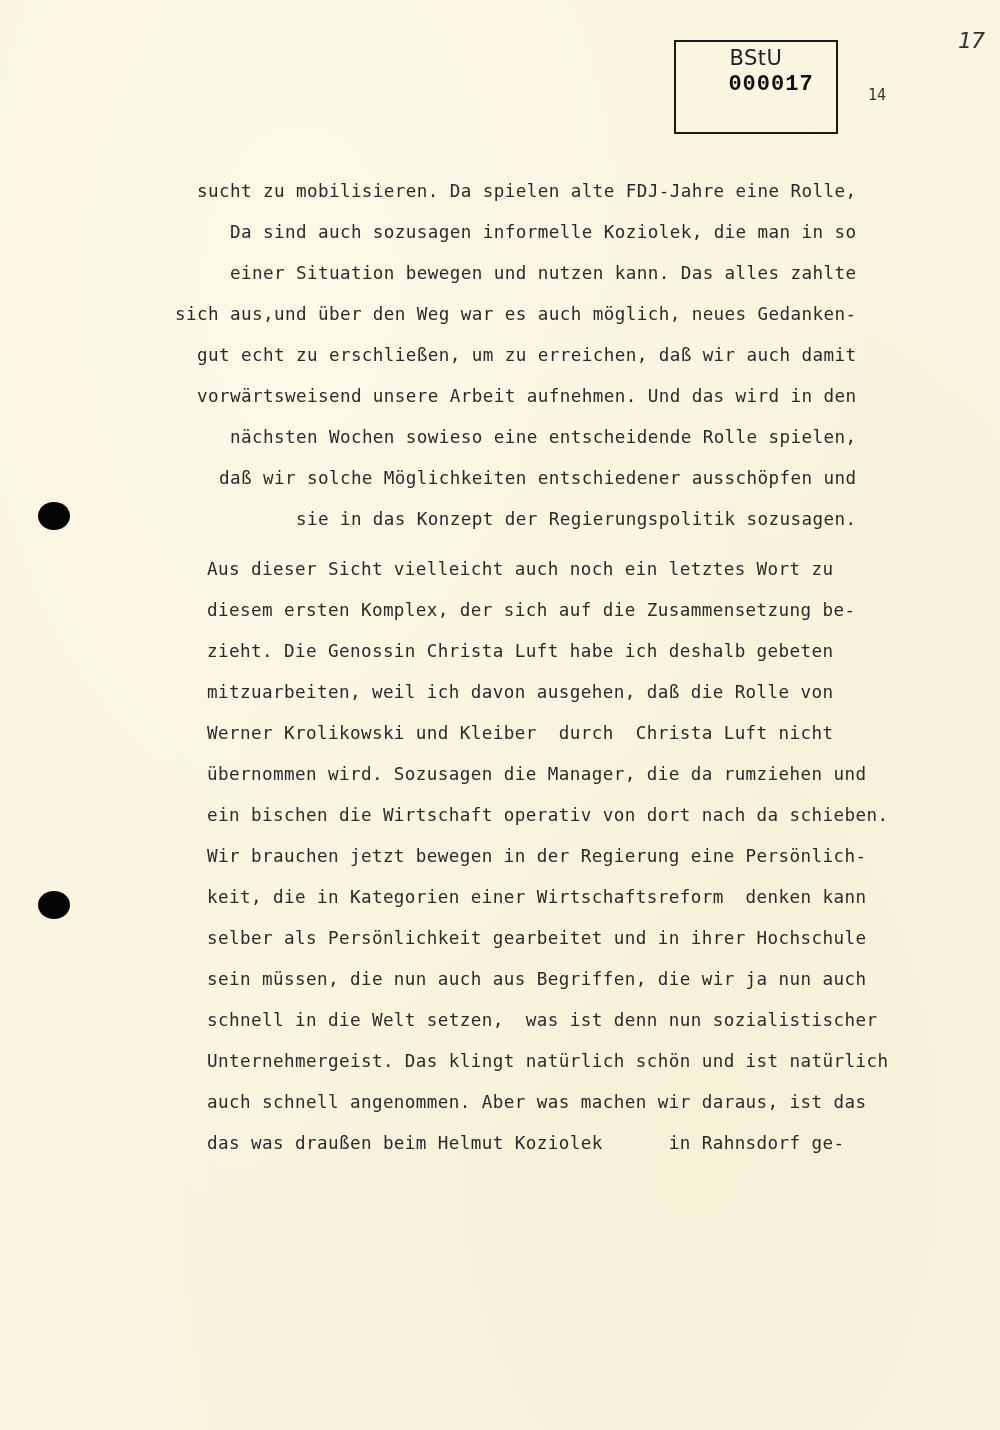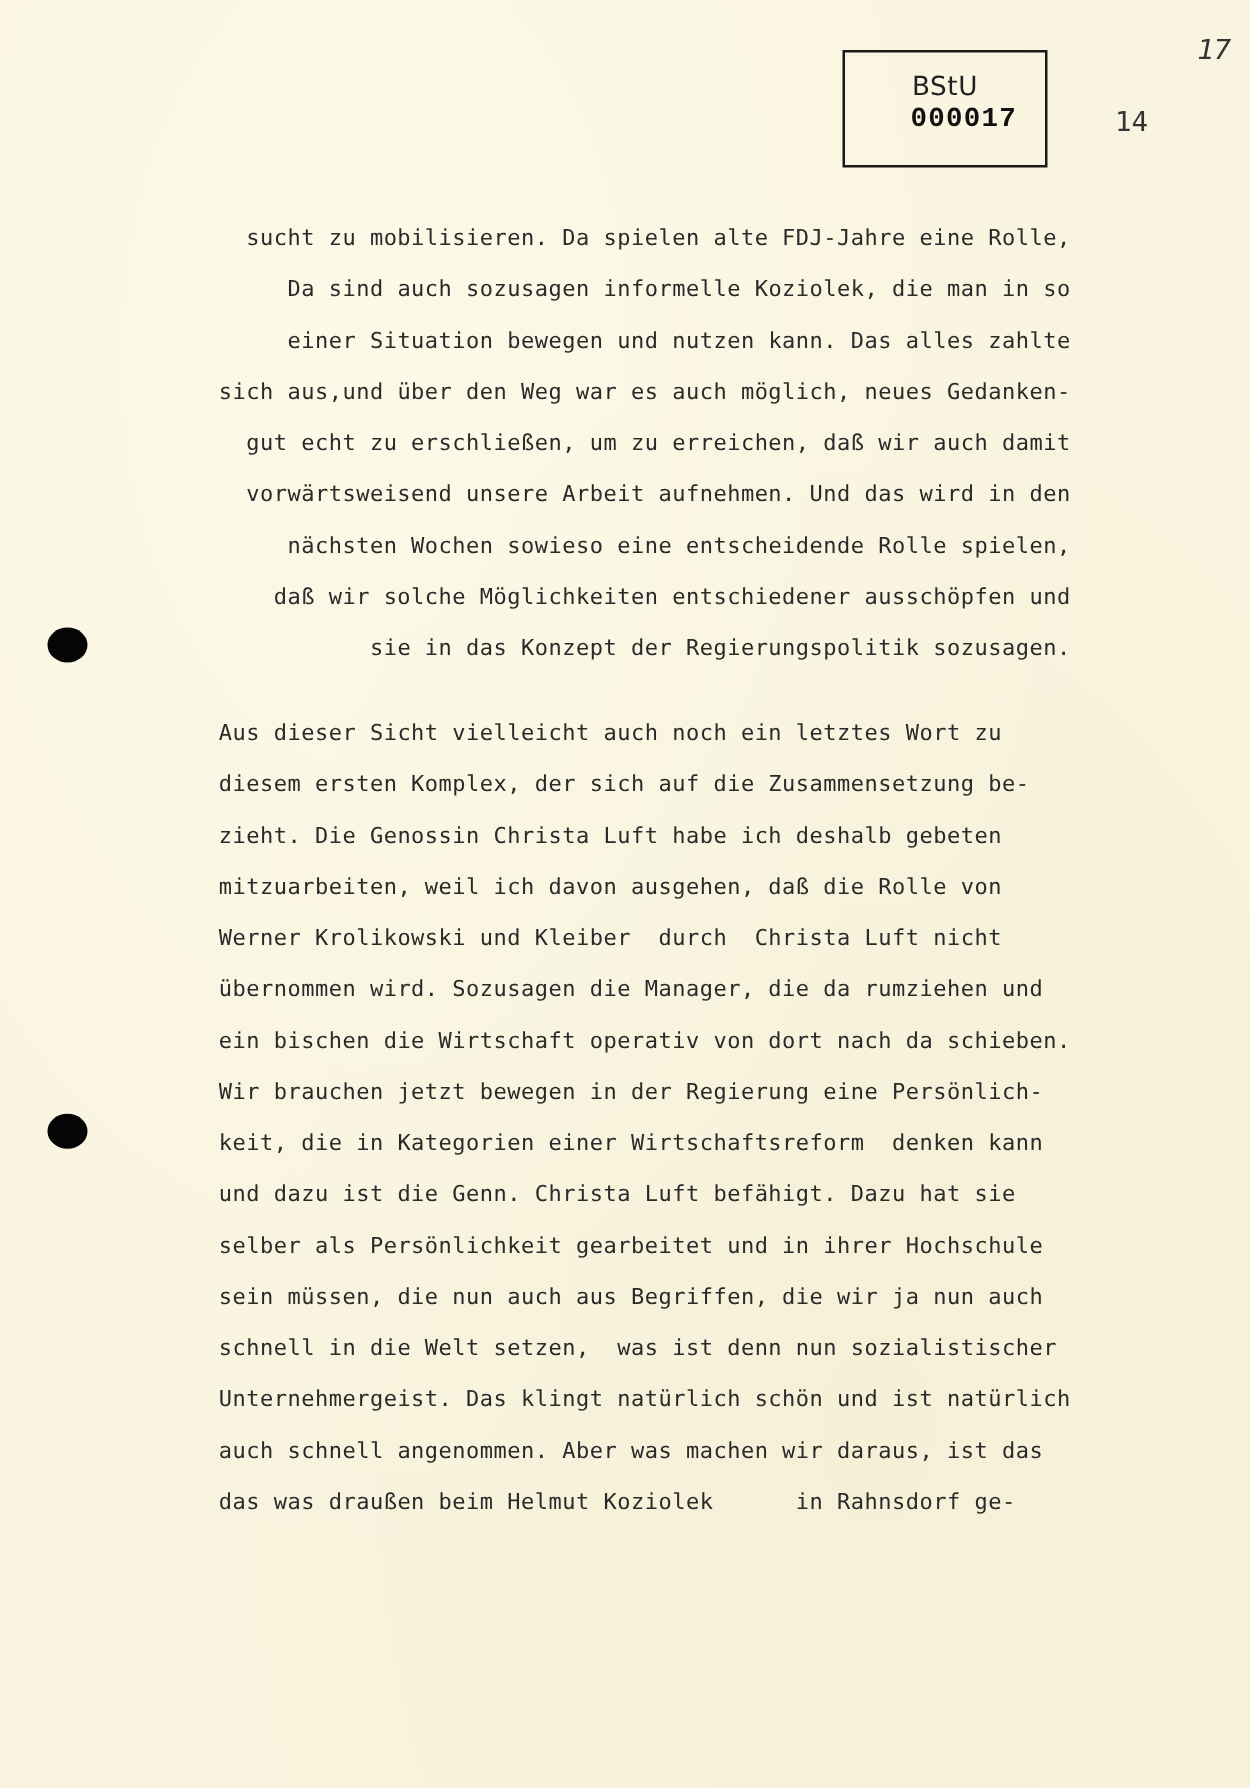--- a/index.html
+++ b/index.html
@@ -24,36 +24,36 @@
       left: 674px; top: 40px;
       width: 164px; height: 94px;
       border: 2px solid #1a1a1a;
       box-sizing: border-box;
       text-align: center;
     }
     .stamp-title {
       font-family: "DejaVu Sans", "Liberation Sans", sans-serif;
       font-size: 21px;
       color: #222;
-      margin-top: 15px;
+      margin-top: 4px;
       letter-spacing: 0.5px;
     }
     .stamp-number {
       font-family: "Liberation Mono", "DejaVu Sans Mono", monospace;
       font-weight: bold;
       font-size: 22px;
       color: #111;
       letter-spacing: 1px;
       margin-top: 2px;
       margin-left: 30px;
     }
     .page-number {
       position: absolute;
-      left: 892px; top: 86px;
-      font-size: 22px;
+      left: 868px; top: 86px;
+      font-size: 15px;
       color: #333;
     }
     .folio {
       position: absolute;
       left: 930px; top: 28px;
       font-family: "DejaVu Sans", "Liberation Sans", sans-serif;
       font-style: italic;
       font-size: 22px;
       color: #333;
       letter-spacing: -1px;
@@ -100,31 +100,30 @@
     <span class="line">Da sind auch sozusagen informelle Koziolek, die man in so</span>
     <span class="line">einer Situation bewegen und nutzen kann. Das alles zahlte</span>
     <span class="line">sich aus,und über den Weg war es auch möglich, neues Gedanken-</span>
     <span class="line">gut echt zu erschließen, um zu erreichen, daß wir auch damit</span>
     <span class="line">vorwärtsweisend unsere Arbeit aufnehmen. Und das wird in den</span>
     <span class="line">nächsten Wochen sowieso eine entscheidende Rolle spielen,</span>
     <span class="line">daß wir solche Möglichkeiten entschiedener ausschöpfen und</span>
     <span class="line">sie in das Konzept der Regierungspolitik sozusagen.</span>
   </div>
 
-  <div class="para" style="top:567px;">
+  <div class="para" style="top:549px;margin-left:32px;">
     <span class="line">Aus dieser Sicht vielleicht auch noch ein letztes Wort zu</span>
     <span class="line">diesem ersten Komplex, der sich auf die Zusammensetzung be-</span>
     <span class="line">zieht. Die Genossin Christa Luft habe ich deshalb gebeten</span>
     <span class="line">mitzuarbeiten, weil ich davon ausgehen, daß die Rolle von</span>
     <span class="line">Werner Krolikowski und Kleiber  durch  Christa Luft nicht</span>
     <span class="line">übernommen wird. Sozusagen die Manager, die da rumziehen und</span>
     <span class="line">ein bischen die Wirtschaft operativ von dort nach da schieben.</span>
     <span class="line">Wir brauchen jetzt bewegen in der Regierung eine Persönlich-</span>
     <span class="line">keit, die in Kategorien einer Wirtschaftsreform  denken kann</span>
-    <span class="line">und dazu ist die Genn. Christa Luft befähigt. Dazu hat sie</span>
     <span class="line">selber als Persönlichkeit gearbeitet und in ihrer Hochschule</span>
     <span class="line">sein müssen, die nun auch aus Begriffen, die wir ja nun auch</span>
     <span class="line">schnell in die Welt setzen,  was ist denn nun sozialistischer</span>
     <span class="line">Unternehmergeist. Das klingt natürlich schön und ist natürlich</span>
     <span class="line">auch schnell angenommen. Aber was machen wir daraus, ist das</span>
     <span class="line">das was draußen beim Helmut Koziolek      in Rahnsdorf ge-</span>
   </div>
 
 </div>
 

